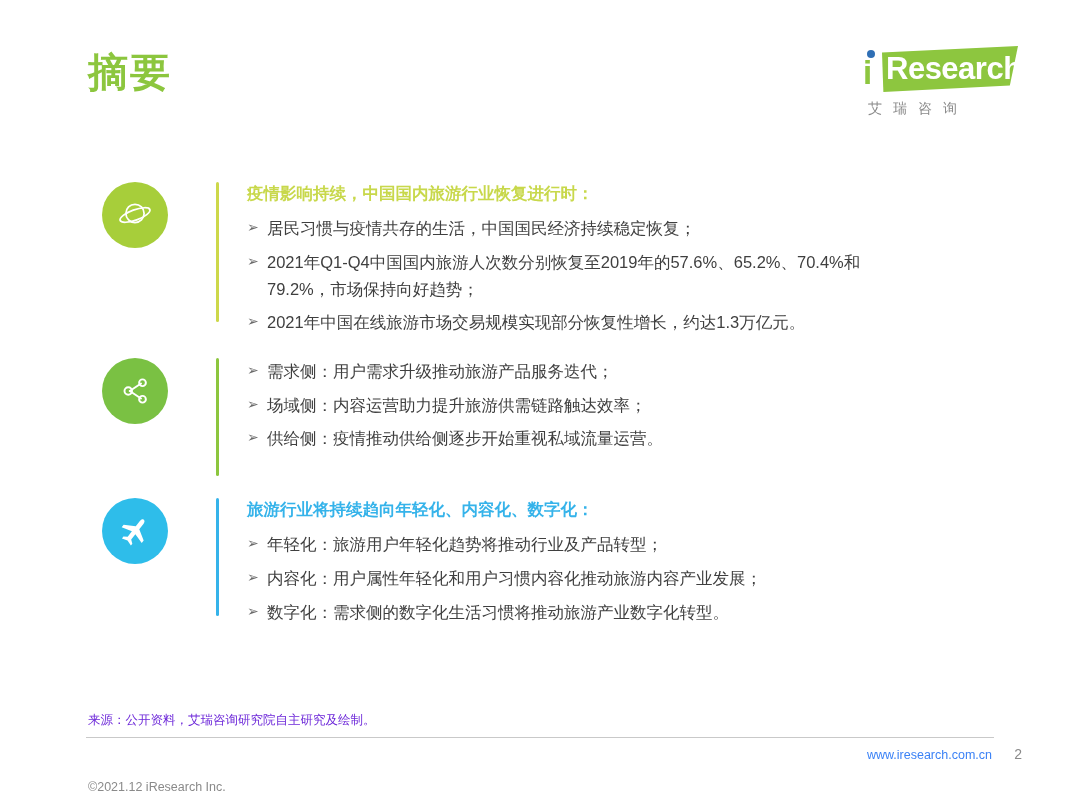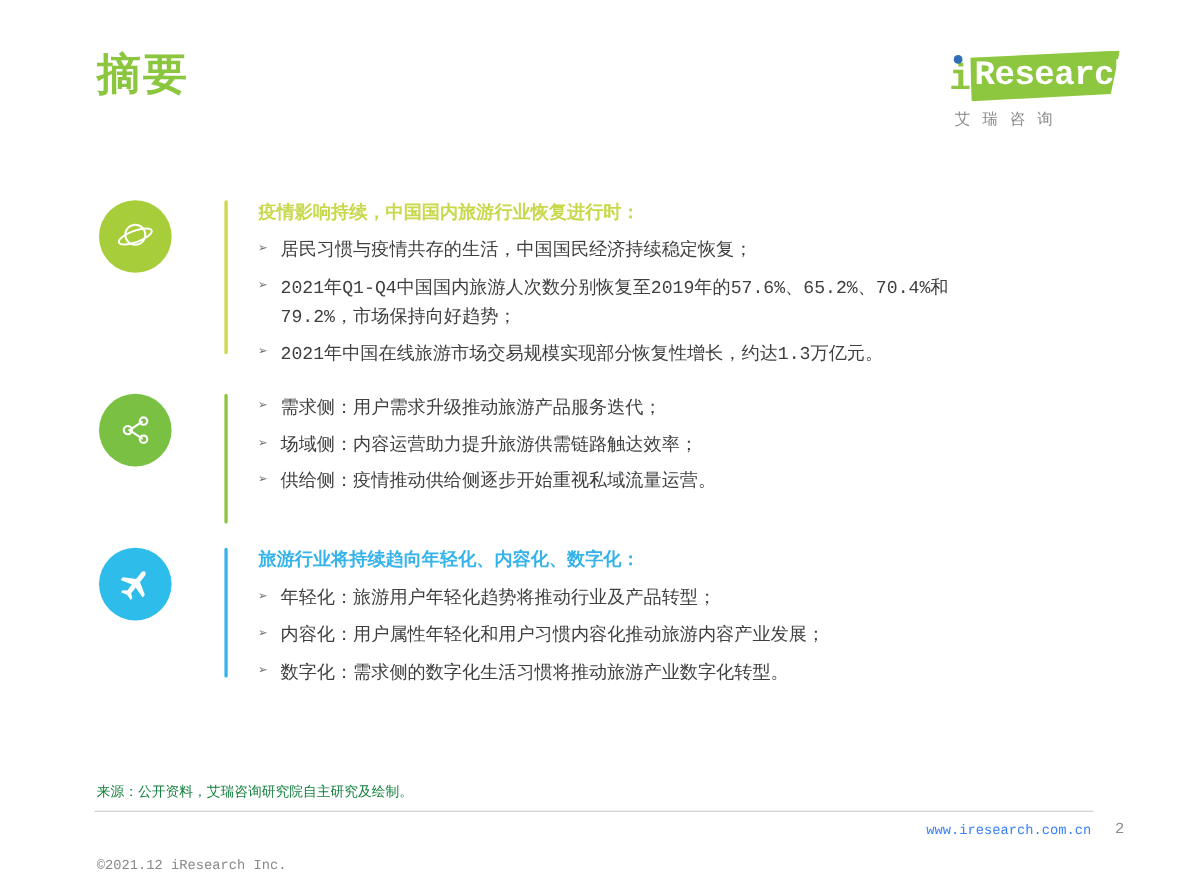--- a/index.html
+++ b/index.html
@@ -14,21 +14,20 @@
     color: #404040;
     position: relative;
     overflow: hidden;
   }
 
   
   .slide {
     position: absolute;
     inset: 0;
     background: #ffffff;
-    font-family: Liberation Mono, monospace;
   }
 
   
   .page-title {
     position: absolute;
     left: 88px;
     top: 52px;
     font-size: 40px;
     font-weight: 700;
     color: #8cc63e;
@@ -93,21 +92,21 @@
     top: 56px;
     font-size: 14px;
     color: #8a8a8a;
     letter-spacing: 11px;
     white-space: nowrap;
   }
 
   
   .blocks {
     position: absolute;
-    left: 4px;
+    left: 16px;
     top: 182px;
     width: 897px;
   }
   .block {
     position: relative;
     display: flex;
     align-items: flex-start;
   }
   .block + .block { margin-top: 22px; }
 
@@ -190,21 +189,21 @@
   .b1 .bar { height: 140px; }
   .b2 .bar { height: 118px; }
   .b3 .bar { height: 118px; }
 
   
   .source-note {
     position: absolute;
     left: 88px;
     top: 712px;
     font-size: 12.5px;
-    color: #15803d;
+    color: #6d28d9;
   }
   .footer-rule {
     position: absolute;
     left: 86px;
     top: 737px;
     width: 908px;
     height: 1px;
     background: #c9c9c9;
   }
   .copyright {

